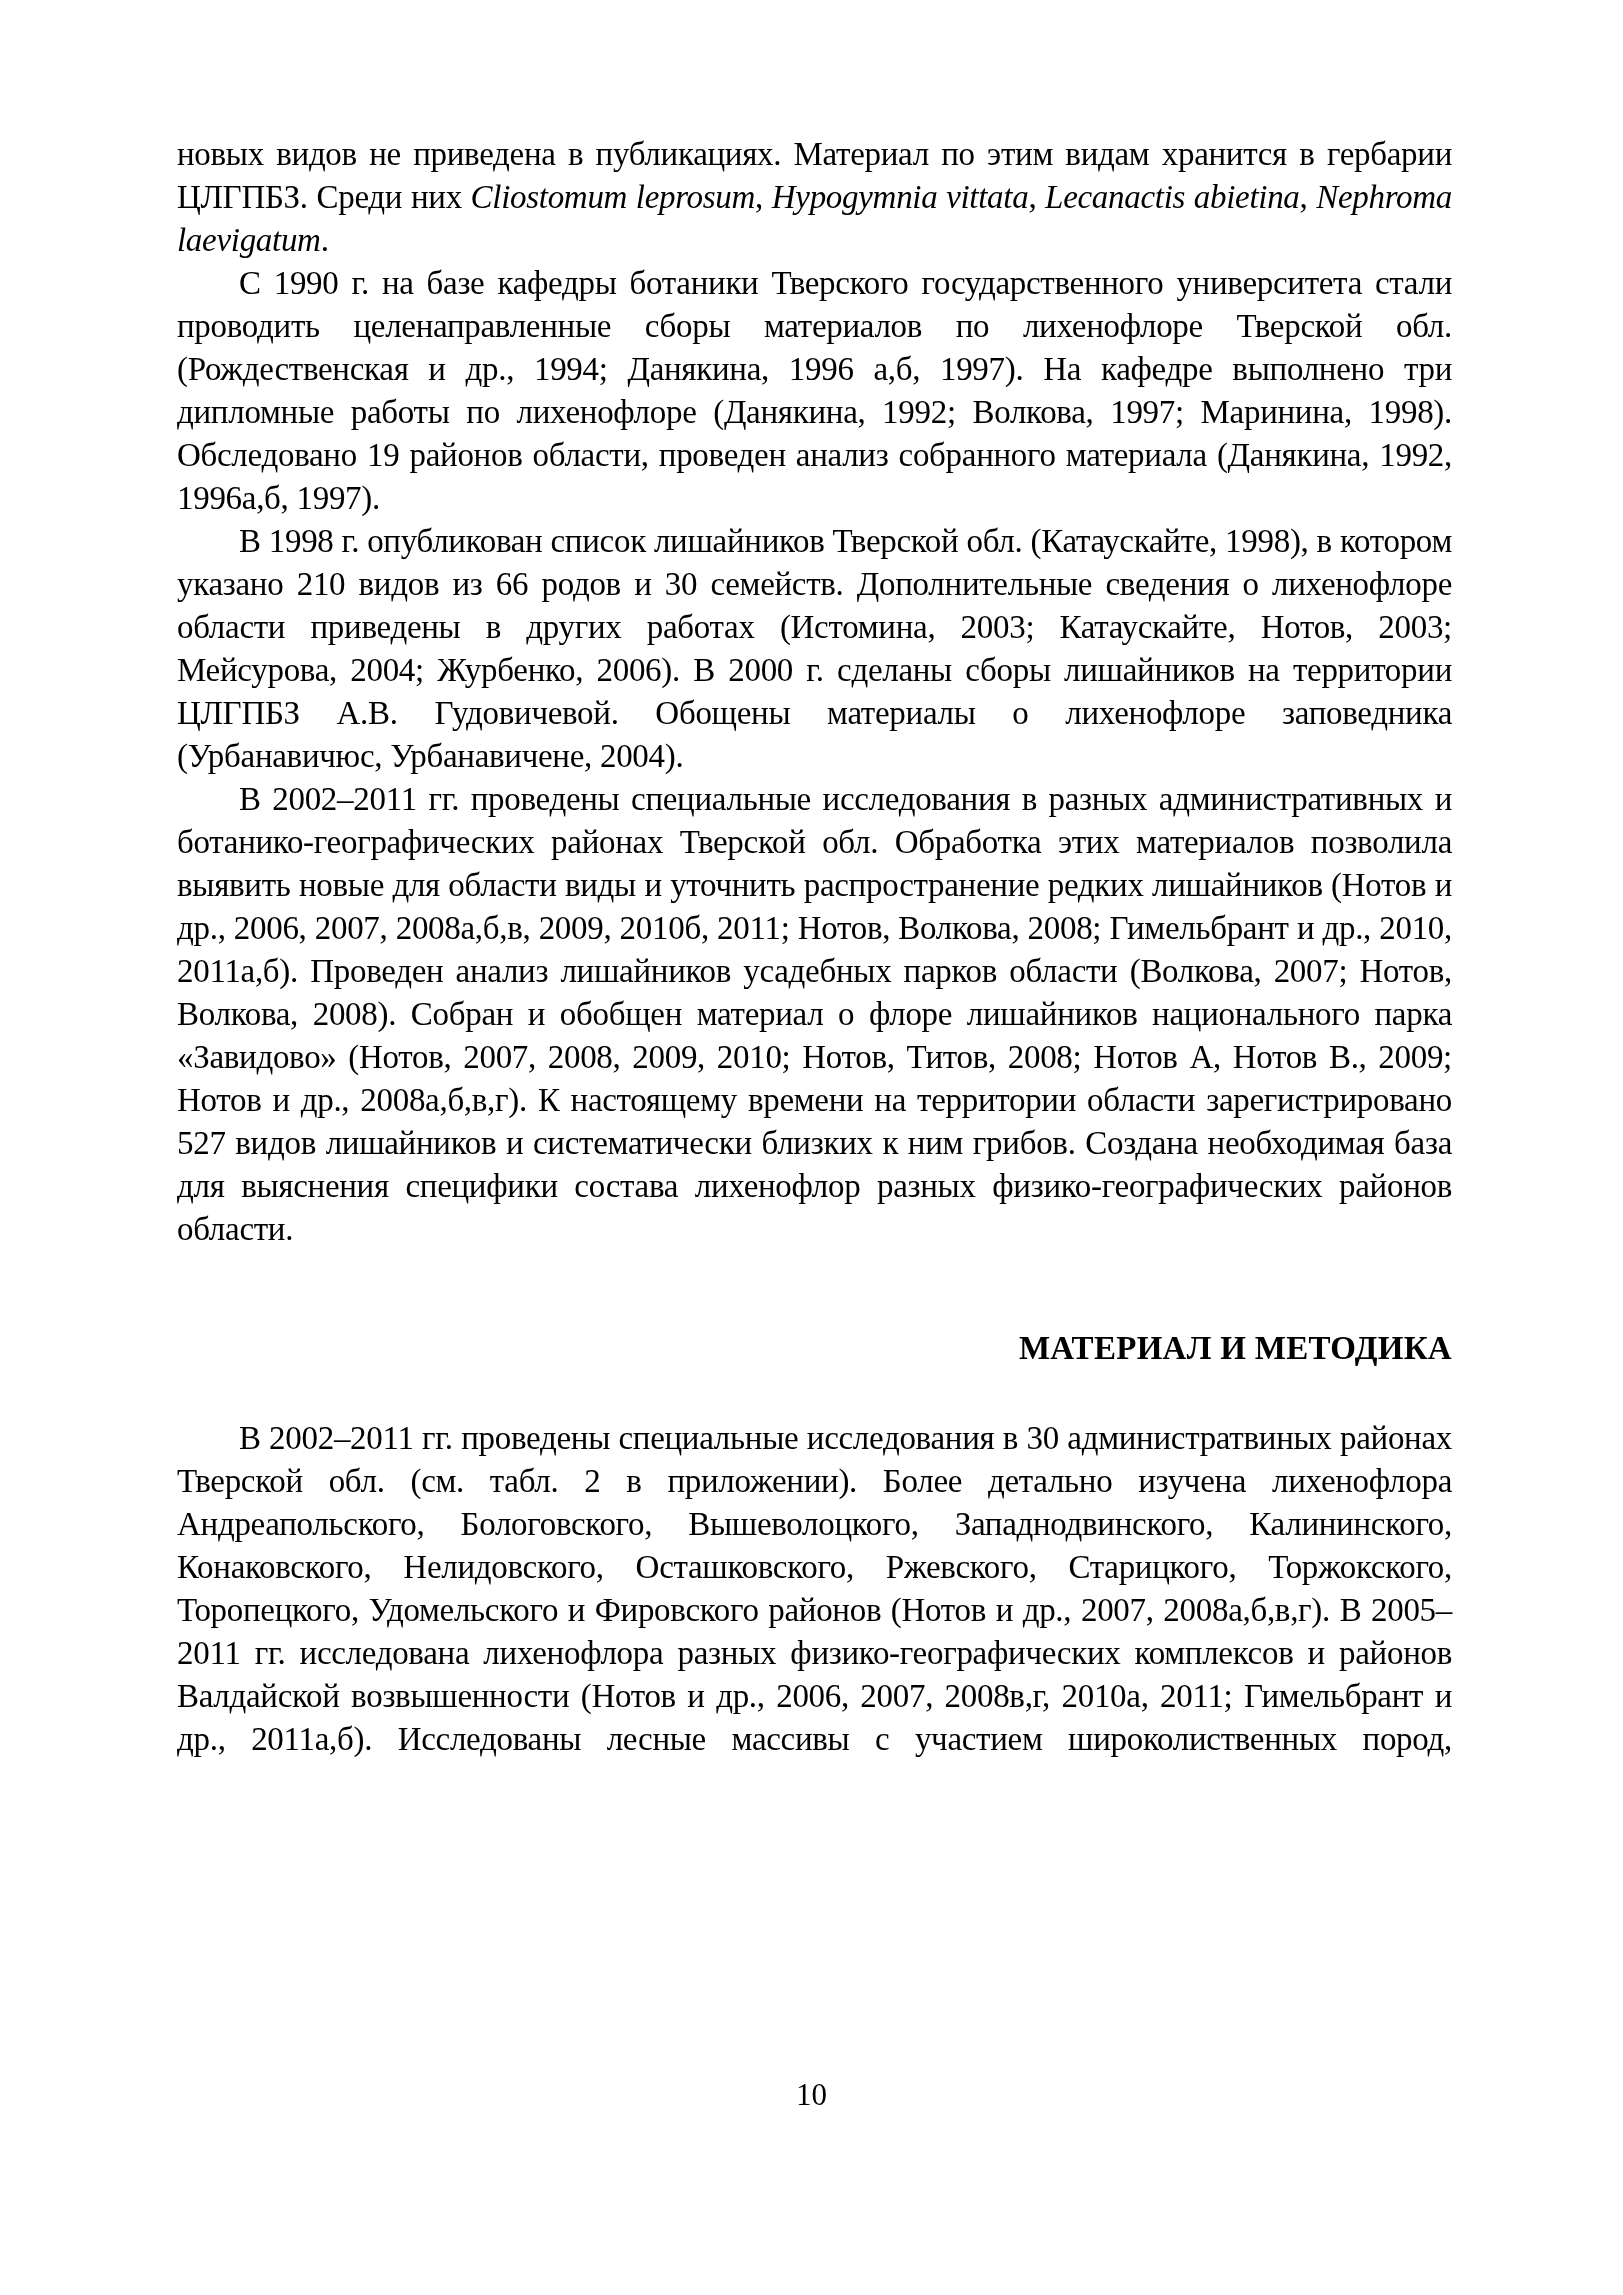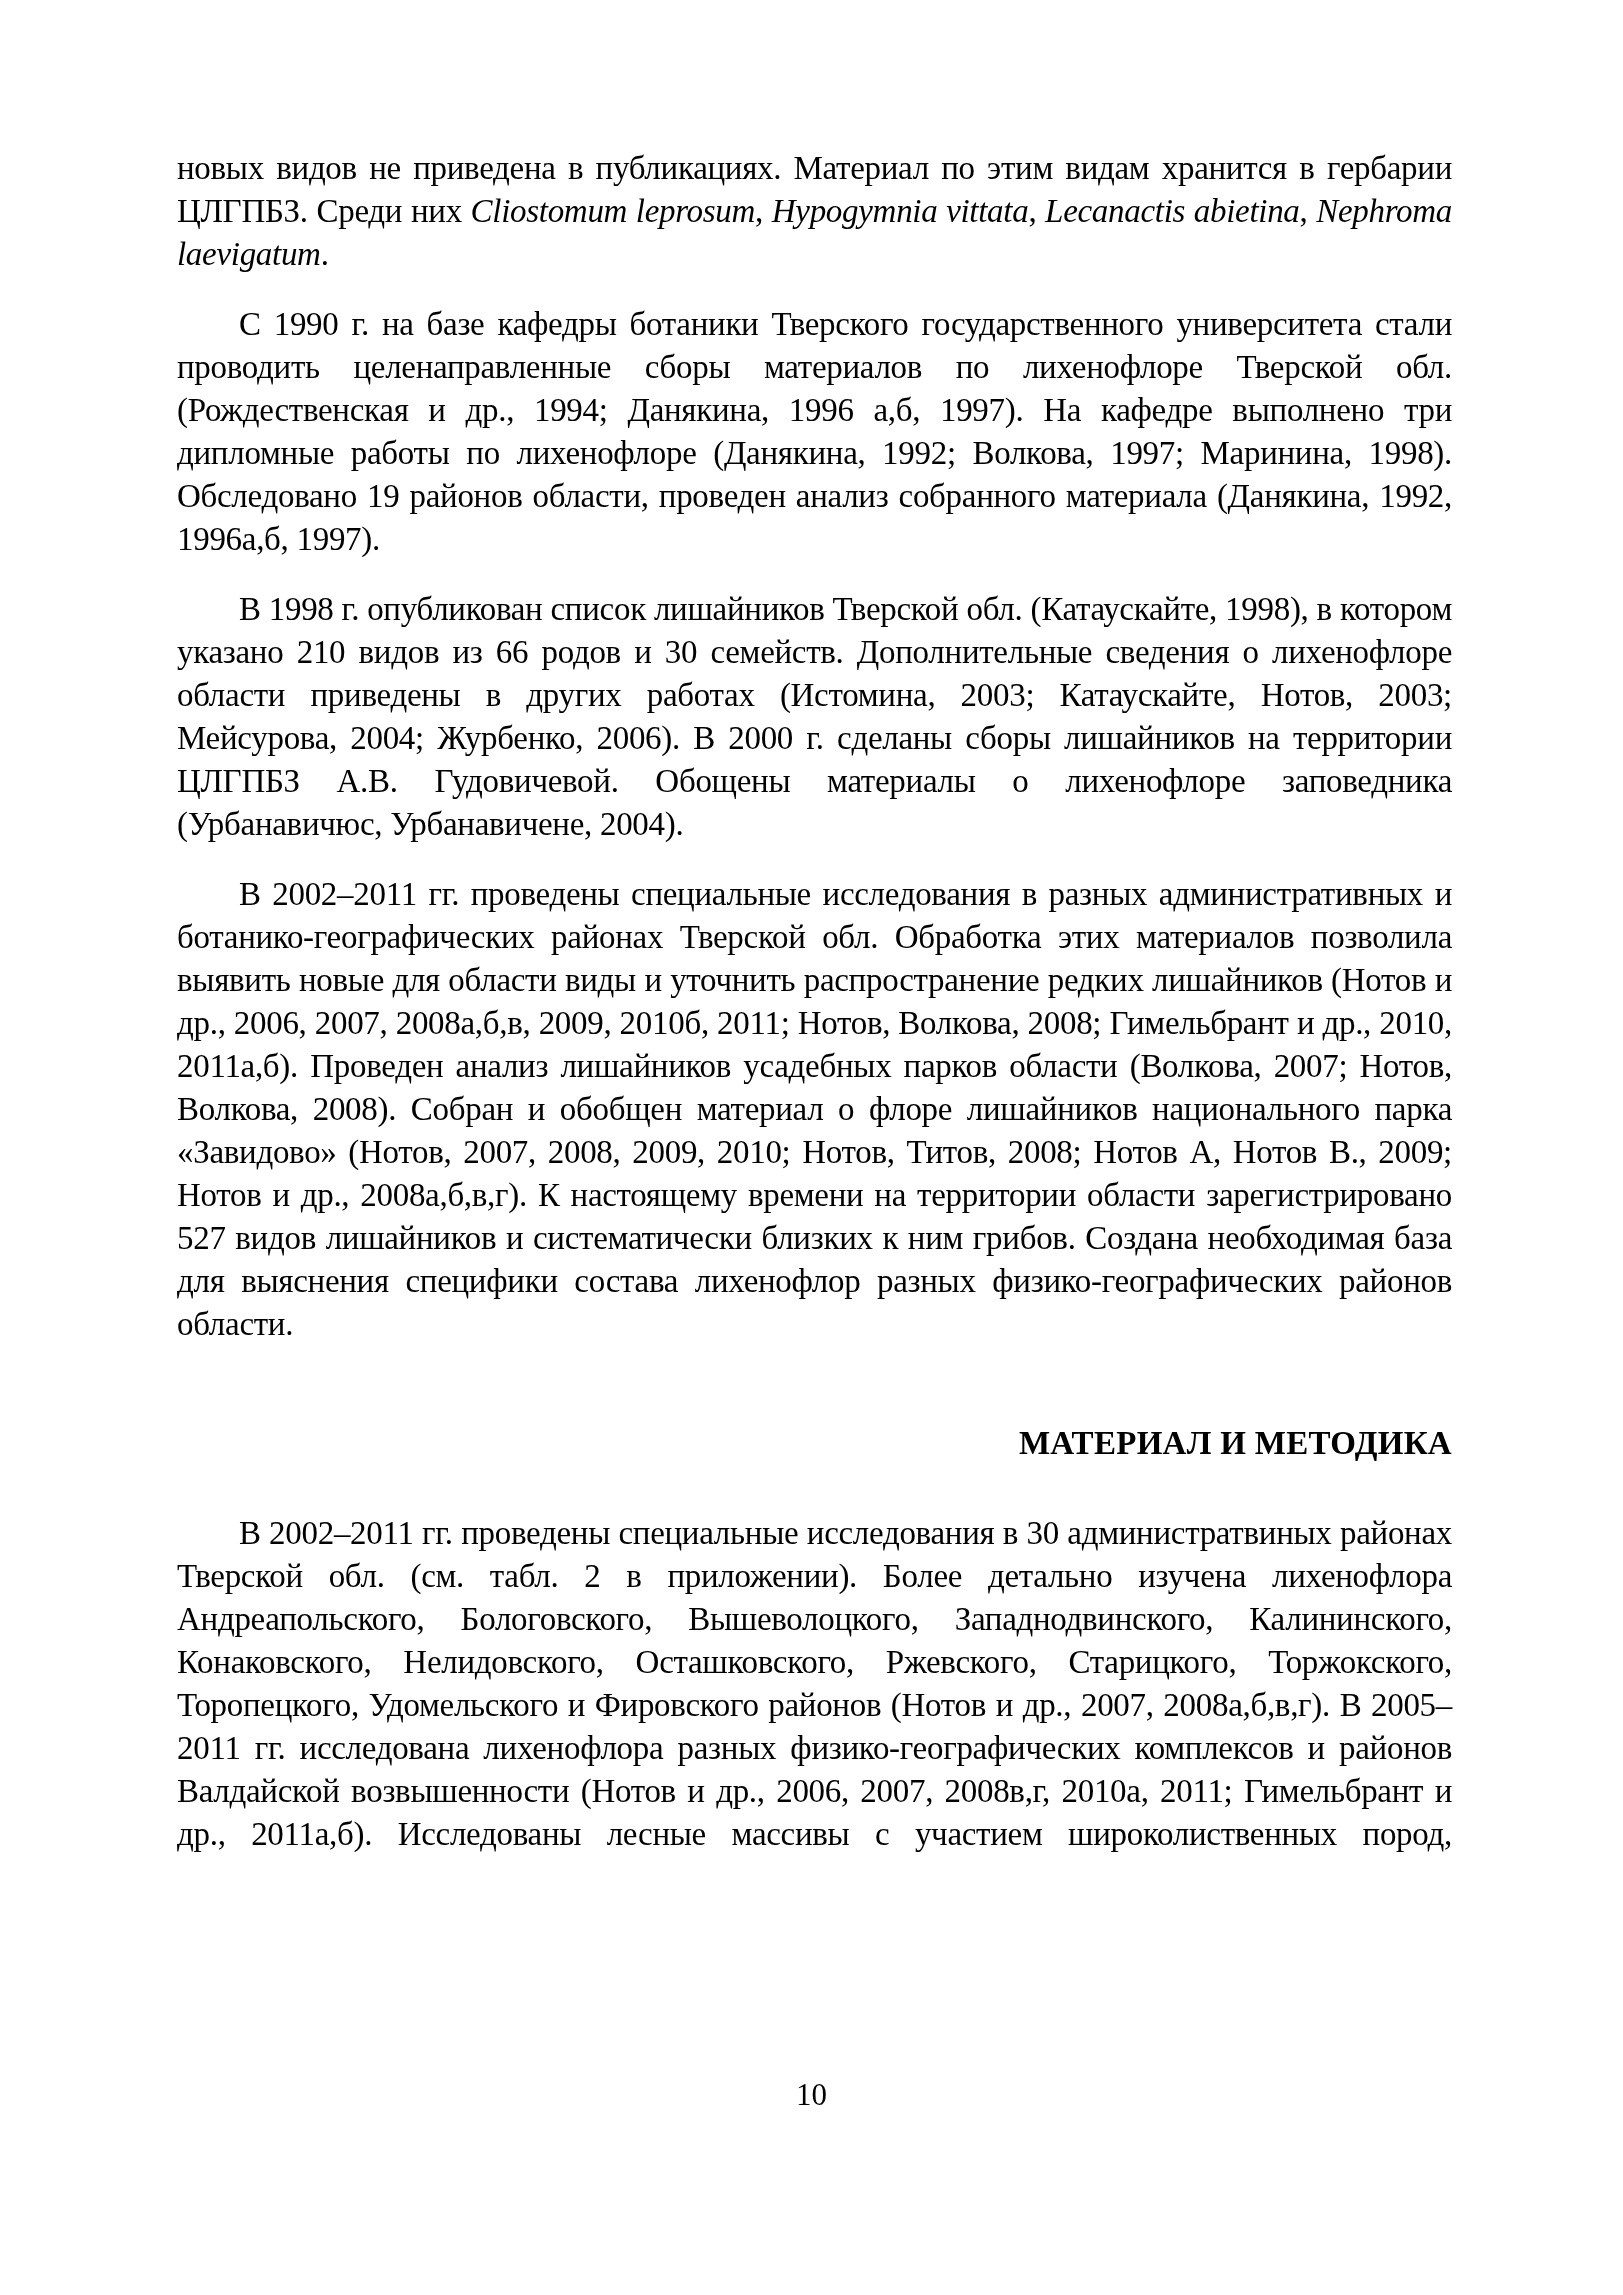--- a/index.html
+++ b/index.html
@@ -12,34 +12,33 @@
     width: 1623px;
     height: 2295px;
     background: #ffffff;
     color: #000000;
     font-family: "Liberation Serif", "DejaVu Serif", serif;
     overflow: hidden;
   }
   .text-column {
     position: absolute;
     left: 177px;
-    top: 147px;
+    top: 133px;
     width: 1275px;
   }
   p.para {
     margin: 0;
     padding: 0;
     text-align: justify;
     font-size: 33px;
     line-height: 43px;
     letter-spacing: -0.3px;
   }
   p.para.indent {
     text-indent: 62px;
-    margin-top: 27px;
   }
   p.para.justify-last {
     text-align-last: justify;
   }
   .heading {
     text-align: right;
     font-weight: bold;
     font-size: 33px;
     line-height: 43px;
     letter-spacing: 0.3px;

